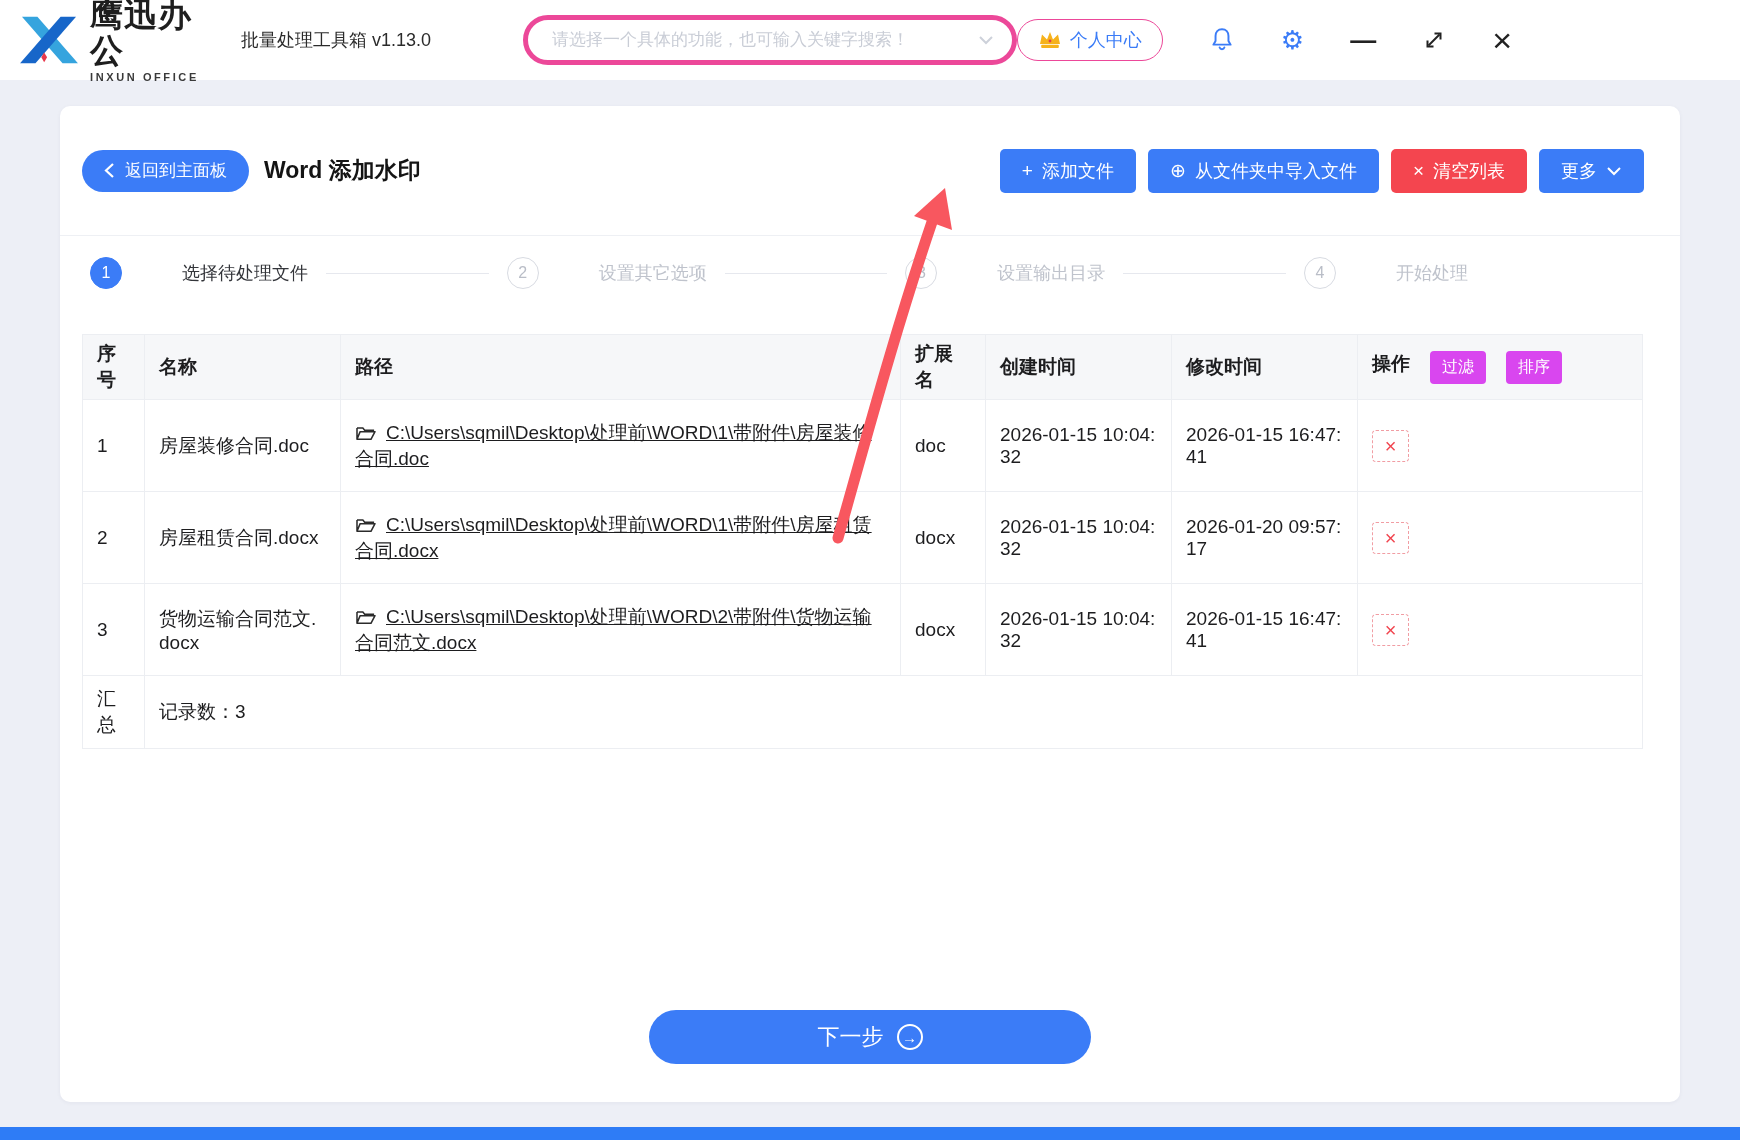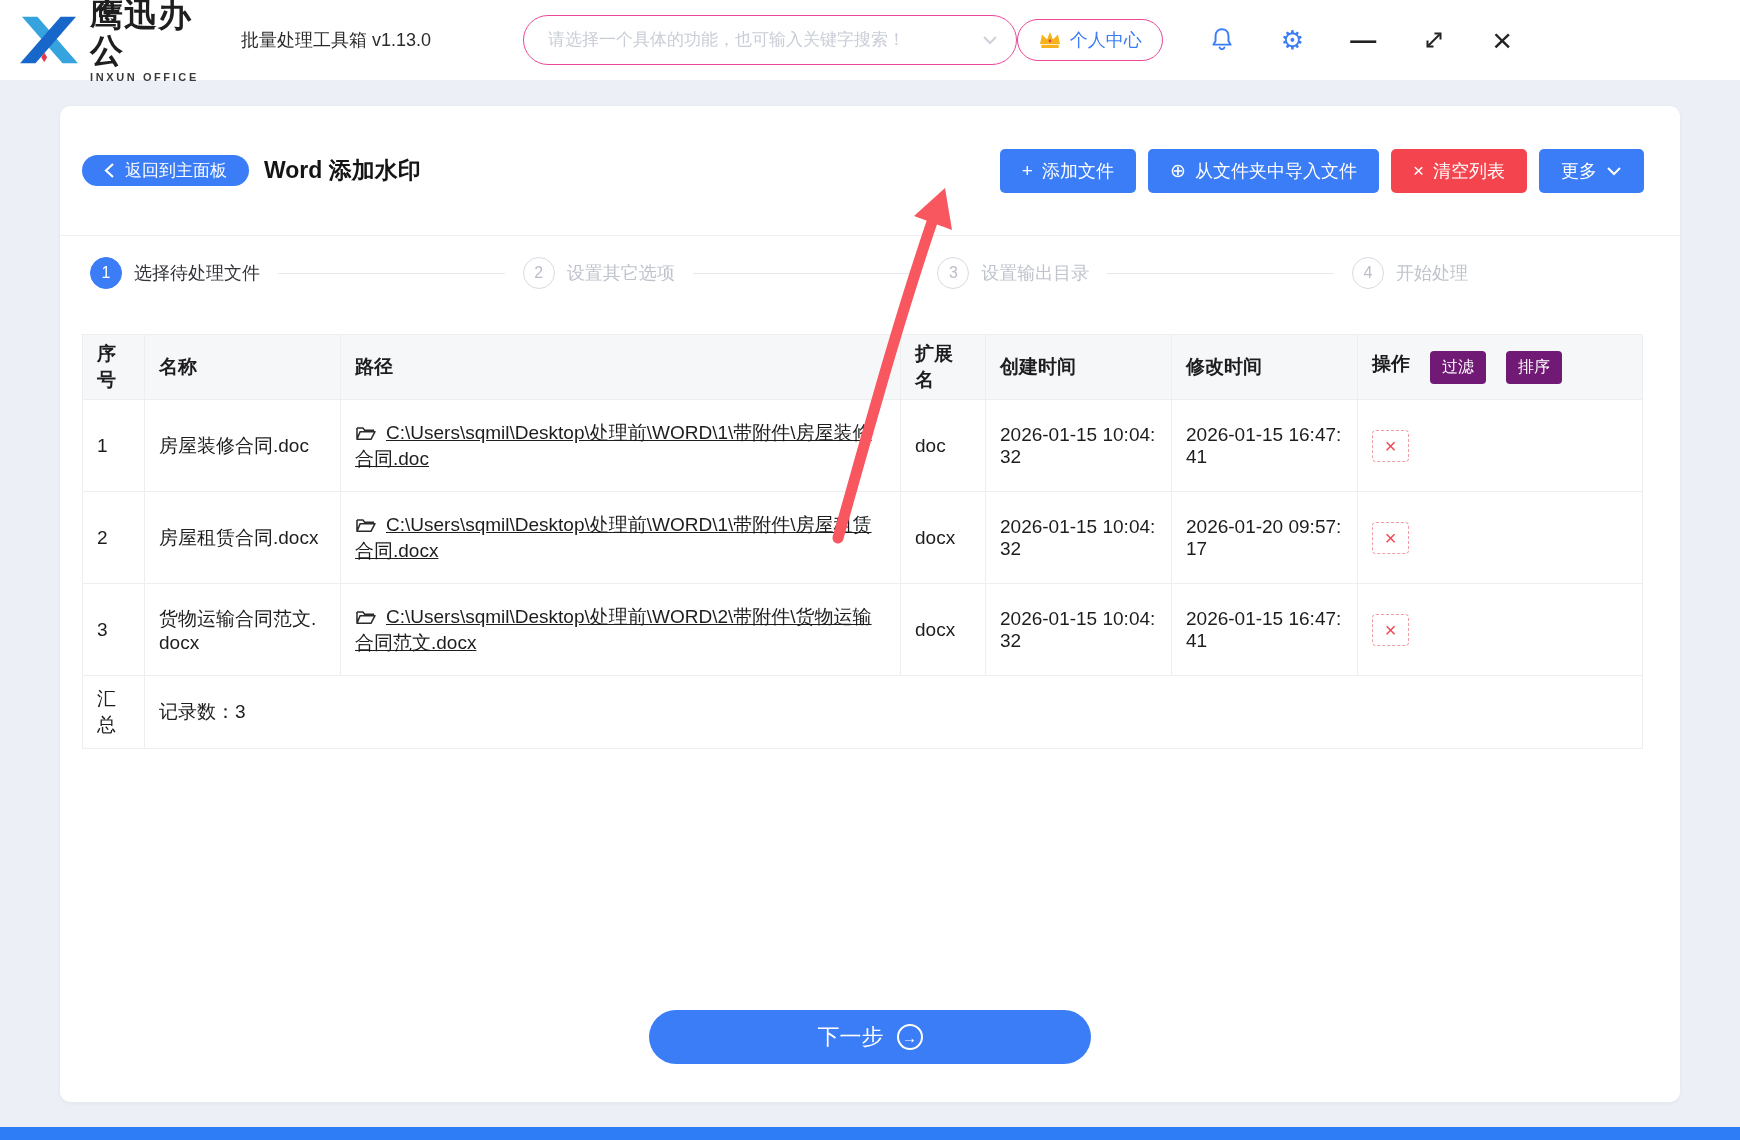--- a/index.html
+++ b/index.html
@@ -11,71 +11,71 @@
     color:#1d1d1f;
   }
   
   .topbar { height:80px; background:#ffffff; display:flex; align-items:center;
             padding:0 228px 0 18px; }
   .logo { display:flex; align-items:center; }
   .brand { margin-left:10px; line-height:1.1; }
   .brand-cn { font-size:33px; font-weight:bold; color:#1e1e1e; letter-spacing:1px; }
   .brand-en { font-size:11px; font-weight:bold; color:#3a3a3a; letter-spacing:2.6px; margin-top:2px; }
   .app-title { margin-left:15px; font-size:18px; color:#2b2b2b; white-space:nowrap; }
-  .search { margin-left:92px; width:494px; height:50px; border:1px solid #ec4899;
+  .search { margin-left:92px; width:494px; height:50px; border:5px solid #ec4899;
             border-radius:25px; background:#fff; display:flex; align-items:center;
             padding:0 18px 0 22px; }
   .search input { flex:1; border:none; outline:none; font-size:17px; color:#333; background:transparent; }
   .search input::placeholder { color:#c9cdd6; }
   .chev { width:16px; height:10px; }
   .top-right { margin-left:auto; display:flex; align-items:center; gap:46px; }
   .pc-btn { display:flex; align-items:center; gap:8px; height:42px; padding:0 20px;
             border:1px solid #ec4899; border-radius:21px; background:#fff;
             color:#3b7cf7; font-size:18px; cursor:pointer; white-space:nowrap; }
   .icon-btn { background:none; border:none; padding:0; cursor:pointer; display:flex; align-items:center; }
   .gear-glyph { font-size:26px; color:#3b7cf7; line-height:1; }
   .min-glyph { font-size:26px; color:#222; line-height:1; font-weight:bold; }
   .close-glyph { font-size:34px; color:#222; line-height:1; }
   
   .card { position:relative; margin:26px 60px 0; height:996px; background:#fff;
           border-radius:10px; display:flex; flex-direction:column;
           box-shadow:0 1px 4px rgba(30,40,80,.05); }
   .card-head { display:flex; align-items:center; height:130px; padding:0 36px 0 22px;
                border-bottom:1px solid #eef0f4; }
-  .back-btn { display:flex; align-items:center; gap:10px; height:31px; padding:0 22px;
+  .back-btn { display:flex; align-items:center; gap:10px; height:42px; padding:0 22px;
               background:#3b7cf7; border:none; border-radius:21px; color:#fff;
               font-size:17px; cursor:pointer; white-space:nowrap;text-align:right; }
   .page-title { margin-left:15px; font-size:23px; font-weight:bold; color:#141414; white-space:nowrap; }
   .head-actions { margin-left:auto; display:flex; gap:12px; }
   .act-btn { display:flex; align-items:center; gap:9px; height:44px; padding:0 22px;
              border:none; border-radius:5px; background:#3b7cf7; color:#fff;
              font-size:18px; cursor:pointer; white-space:nowrap; }
   .act-btn.red { background:#f4454f; }
   .act-glyph { font-size:19px; line-height:1; }
   
   .steps { display:flex; align-items:center; height:74px; padding:0 212px 0 30px; }
   .step { display:flex; align-items:center; gap:12px; white-space:nowrap; }
   .step-circle { width:32px; height:32px; border-radius:50%; display:flex; align-items:center;
                  justify-content:center; font-size:16px; border:1px solid #d8dbe2;
                  color:#b9bdc7; background:#fff; }
   .step.active .step-circle { background:#3b7cf7; border-color:#3b7cf7; color:#fff; }
-  .step-label { font-size:18px; color:#bfc3cc; }
+  .step-label { font-size:18px; color:#bfc3cc;margin-left:48px; }
   .step.active .step-label { color:#33353a; }
   .step-line { flex:1; height:1px; background:#e6e8ee; margin:0 18px; }
   
   table.file-table { margin:24px 37px 0 22px; width:calc(100% - 59px);
                      border-collapse:collapse; table-layout:fixed; }
   .file-table th, .file-table td { border:1px solid #eceef2; font-size:19px; color:#1d1d1f;
                      text-align:left; padding:10px 14px; vertical-align:middle;
                      word-break:break-all; }
   .file-table thead th { background:#f6f7f9; font-weight:bold; height:46px; padding:6px 14px; }
   .file-table tbody tr.data-row { height:92px; }
   .file-table tr.summary-row { height:54px; }
   .ops-head { display:flex; gap:20px; }
-  .mini-btn { background:#701a75; color:#fff; border:none; border-radius:4px;
+  .mini-btn { background:#d946ef; color:#fff; border:none; border-radius:4px;
               font-size:16px; padding:6px 12px; cursor:pointer; white-space:nowrap; }
   .path-link { color:#1d1d1f; text-decoration:underline; cursor:pointer; }
   .folder-ic { vertical-align:-3px; margin-right:9px; }
   .del-btn { width:37px; height:32px; border:1px dashed #f19da3; border-radius:4px;
              background:#fff; color:#f1454f; font-size:20px; line-height:1; cursor:pointer; }
   
   .next-wrap { margin-top:auto; display:flex; justify-content:center; padding-bottom:38px; }
   .next-btn { width:442px; height:54px; border:none; border-radius:27px; background:#3b7cf7;
               color:#fff; font-size:22px; display:flex; align-items:center; justify-content:center;
               gap:13px; cursor:pointer; }

